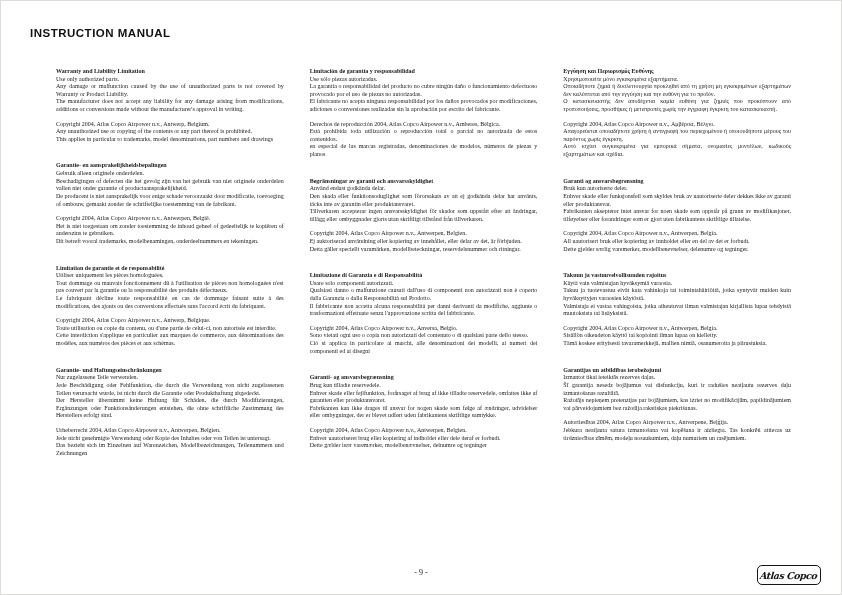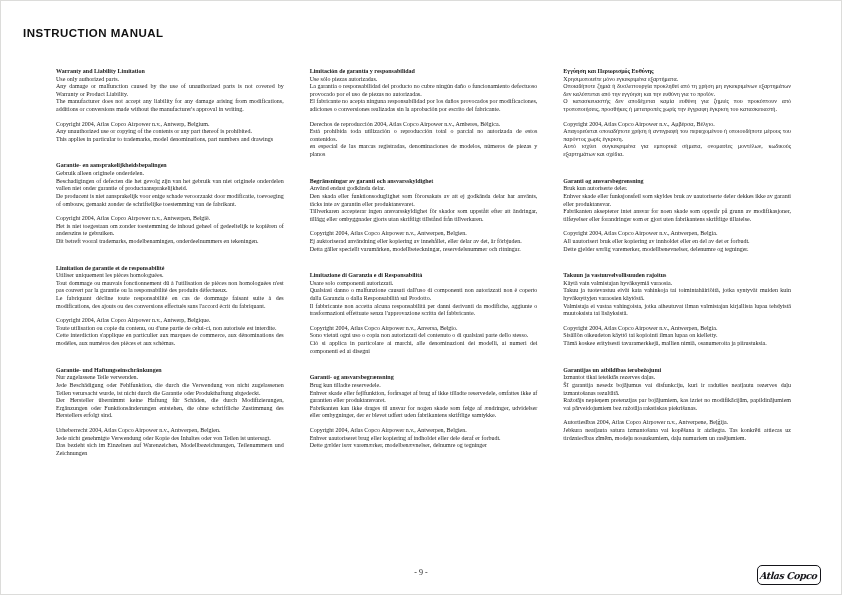--- a/index.html
+++ b/index.html
@@ -15,21 +15,21 @@
     background: #ffffff;
     border: 1px solid #dcdcda;
     color: #1b1b1b;
     overflow: hidden;
   }
   .page-title {
     font-family: "Liberation Sans", sans-serif;
     font-weight: bold;
     font-size: 11.5px;
     letter-spacing: 0.5px;
-    padding: 26px 0 0 22px;
+    padding: 26px 0 0 29px;
     color: #111;
   }
   .columns {
     display: flex;
     gap: 26px;
     padding: 29px 50px 0 55px;
   }
   .col { flex: 1; min-width: 0; }
   section { margin-bottom: 19px; }
   h2 {

